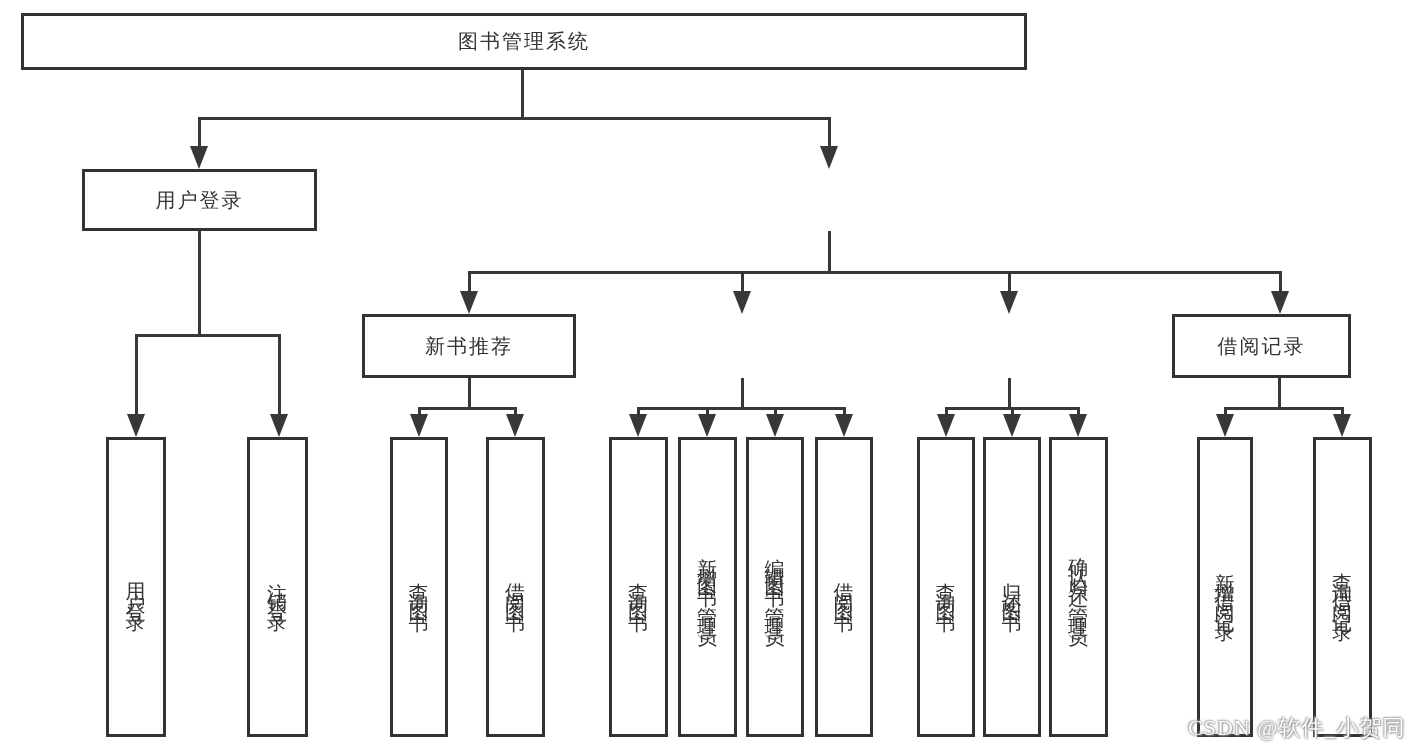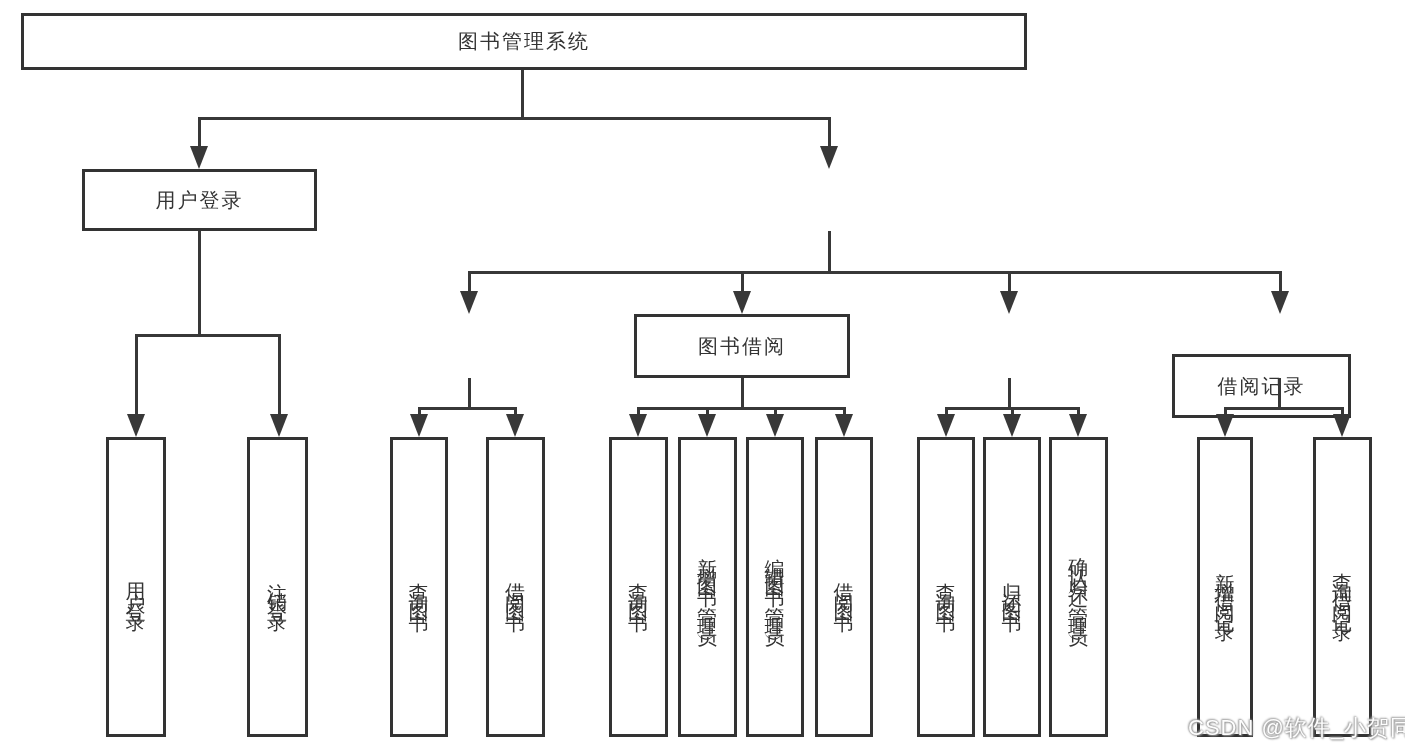--- a/index.html
+++ b/index.html
@@ -1,20 +1,20 @@
 <!DOCTYPE html>
 <html><head>
 <meta charset="utf-8">
 <style>
   html,body{margin:0;padding:0;background:#ffffff;}
   .canvas{
     position:relative;
     width:1405px;height:747px;
     background:#ffffff;
-    font-family:Liberation Sans, sans-serif;
+    font-family:Liberation Serif, serif;
     color:#333333;
     overflow:hidden;
   }
   .node{
     position:absolute;
     box-sizing:border-box;
     border:3px solid #333333;
     background:#ffffff;
     display:flex;align-items:center;justify-content:center;
     font-size:20px;
@@ -60,24 +60,24 @@
 <div class="canvas">
 
   <div class="node" style="left:21px;top:13px;width:1006px;height:57px;">
     <span class="lbl">图书管理系统</span>
   </div>
 
   <div class="node" style="left:82px;top:169px;width:235px;height:62px;">
     <span class="lbl">用户登录</span>
   </div>
 
-  <div class="node" style="left:634px;top:314px;width:216px;height:64px;">
-    <span class="lbl">图书借阅</span>
+  <div class="node" style="left:362px;top:314px;width:214px;height:64px;">
+    <span class="lbl">新书推荐</span>
   </div>
-  <div class="node" style="left:1172px;top:314px;width:179px;height:64px;margin-top:40px;">
+  <div class="node" style="left:1172px;top:314px;width:179px;height:64px;">
     <span class="lbl">借阅记录</span>
   </div>
 
   <div class="vnode" style="left:106px;top:437px;width:60px;height:300px;">
     <span class="vlbl">用户登录</span>
   </div>
   <div class="vnode" style="left:247px;top:437px;width:61px;height:300px;">
     <span class="vlbl">注销登录</span>
   </div>
 

